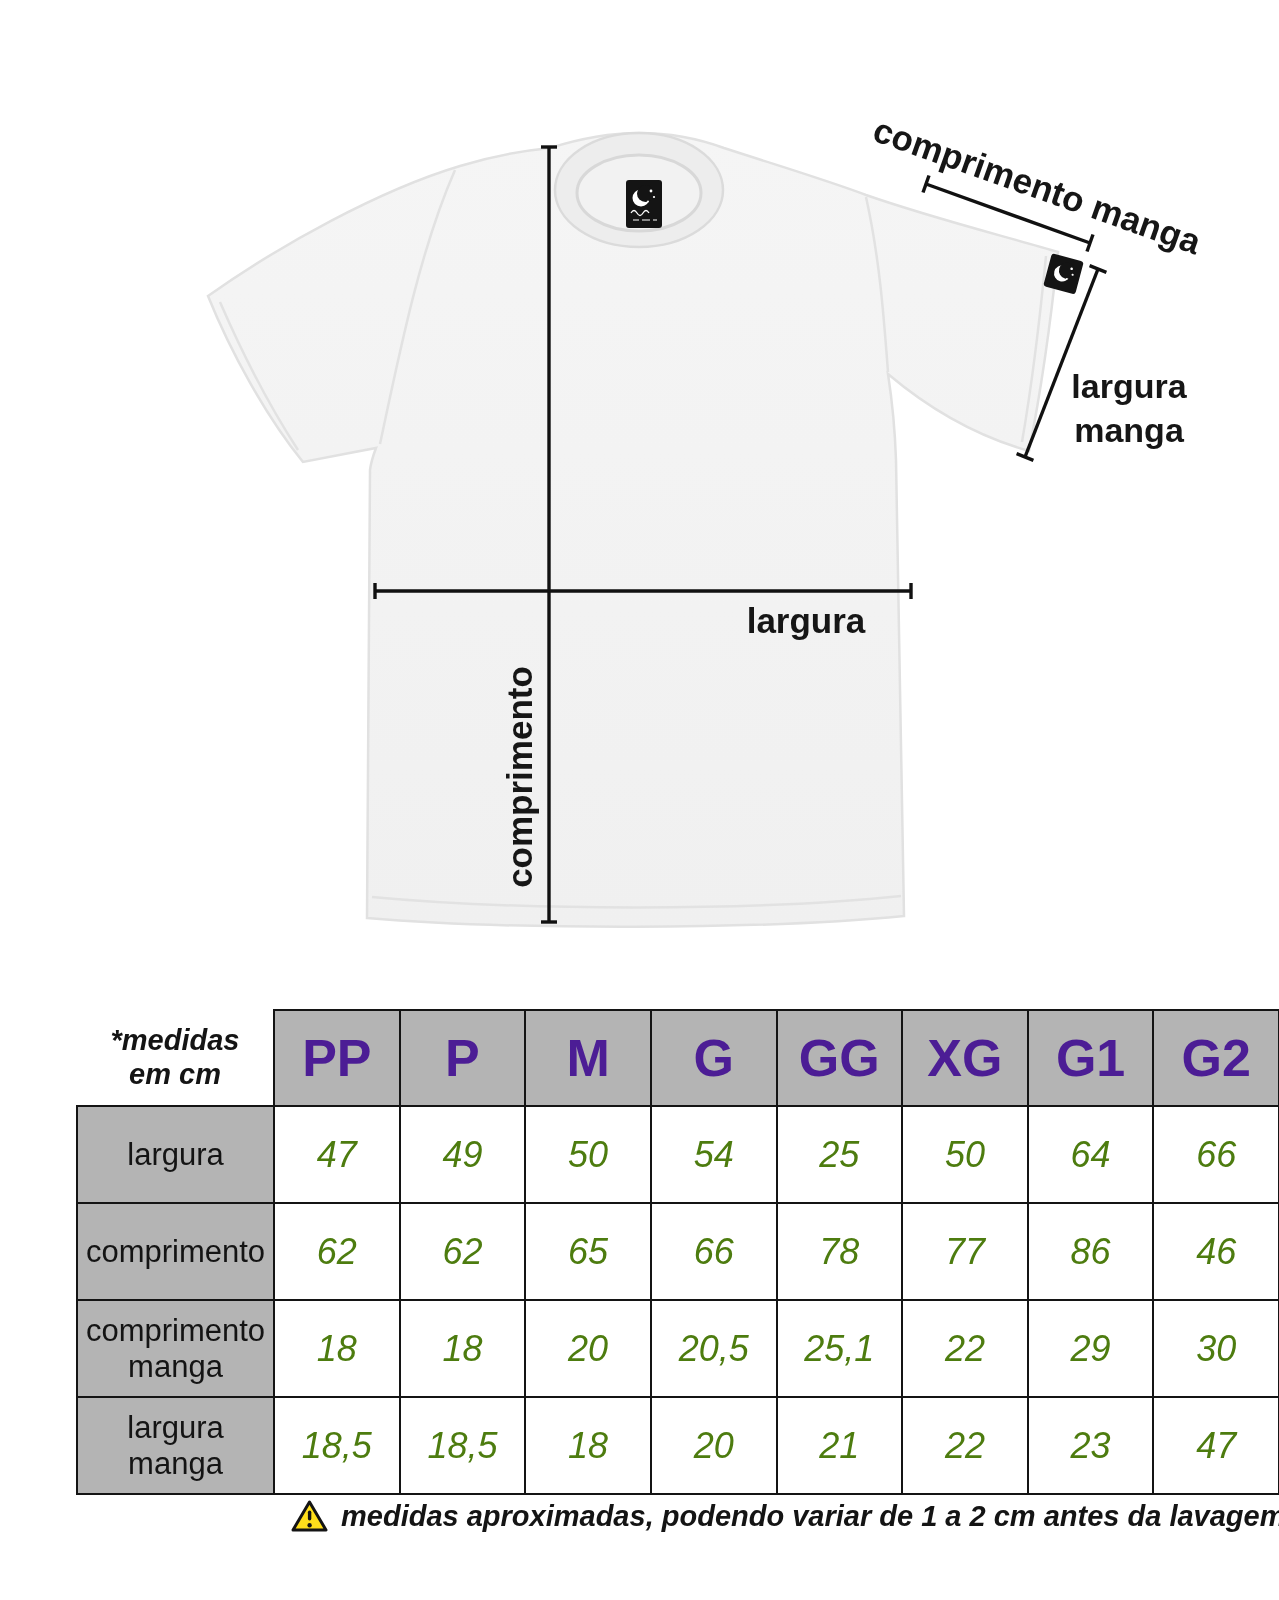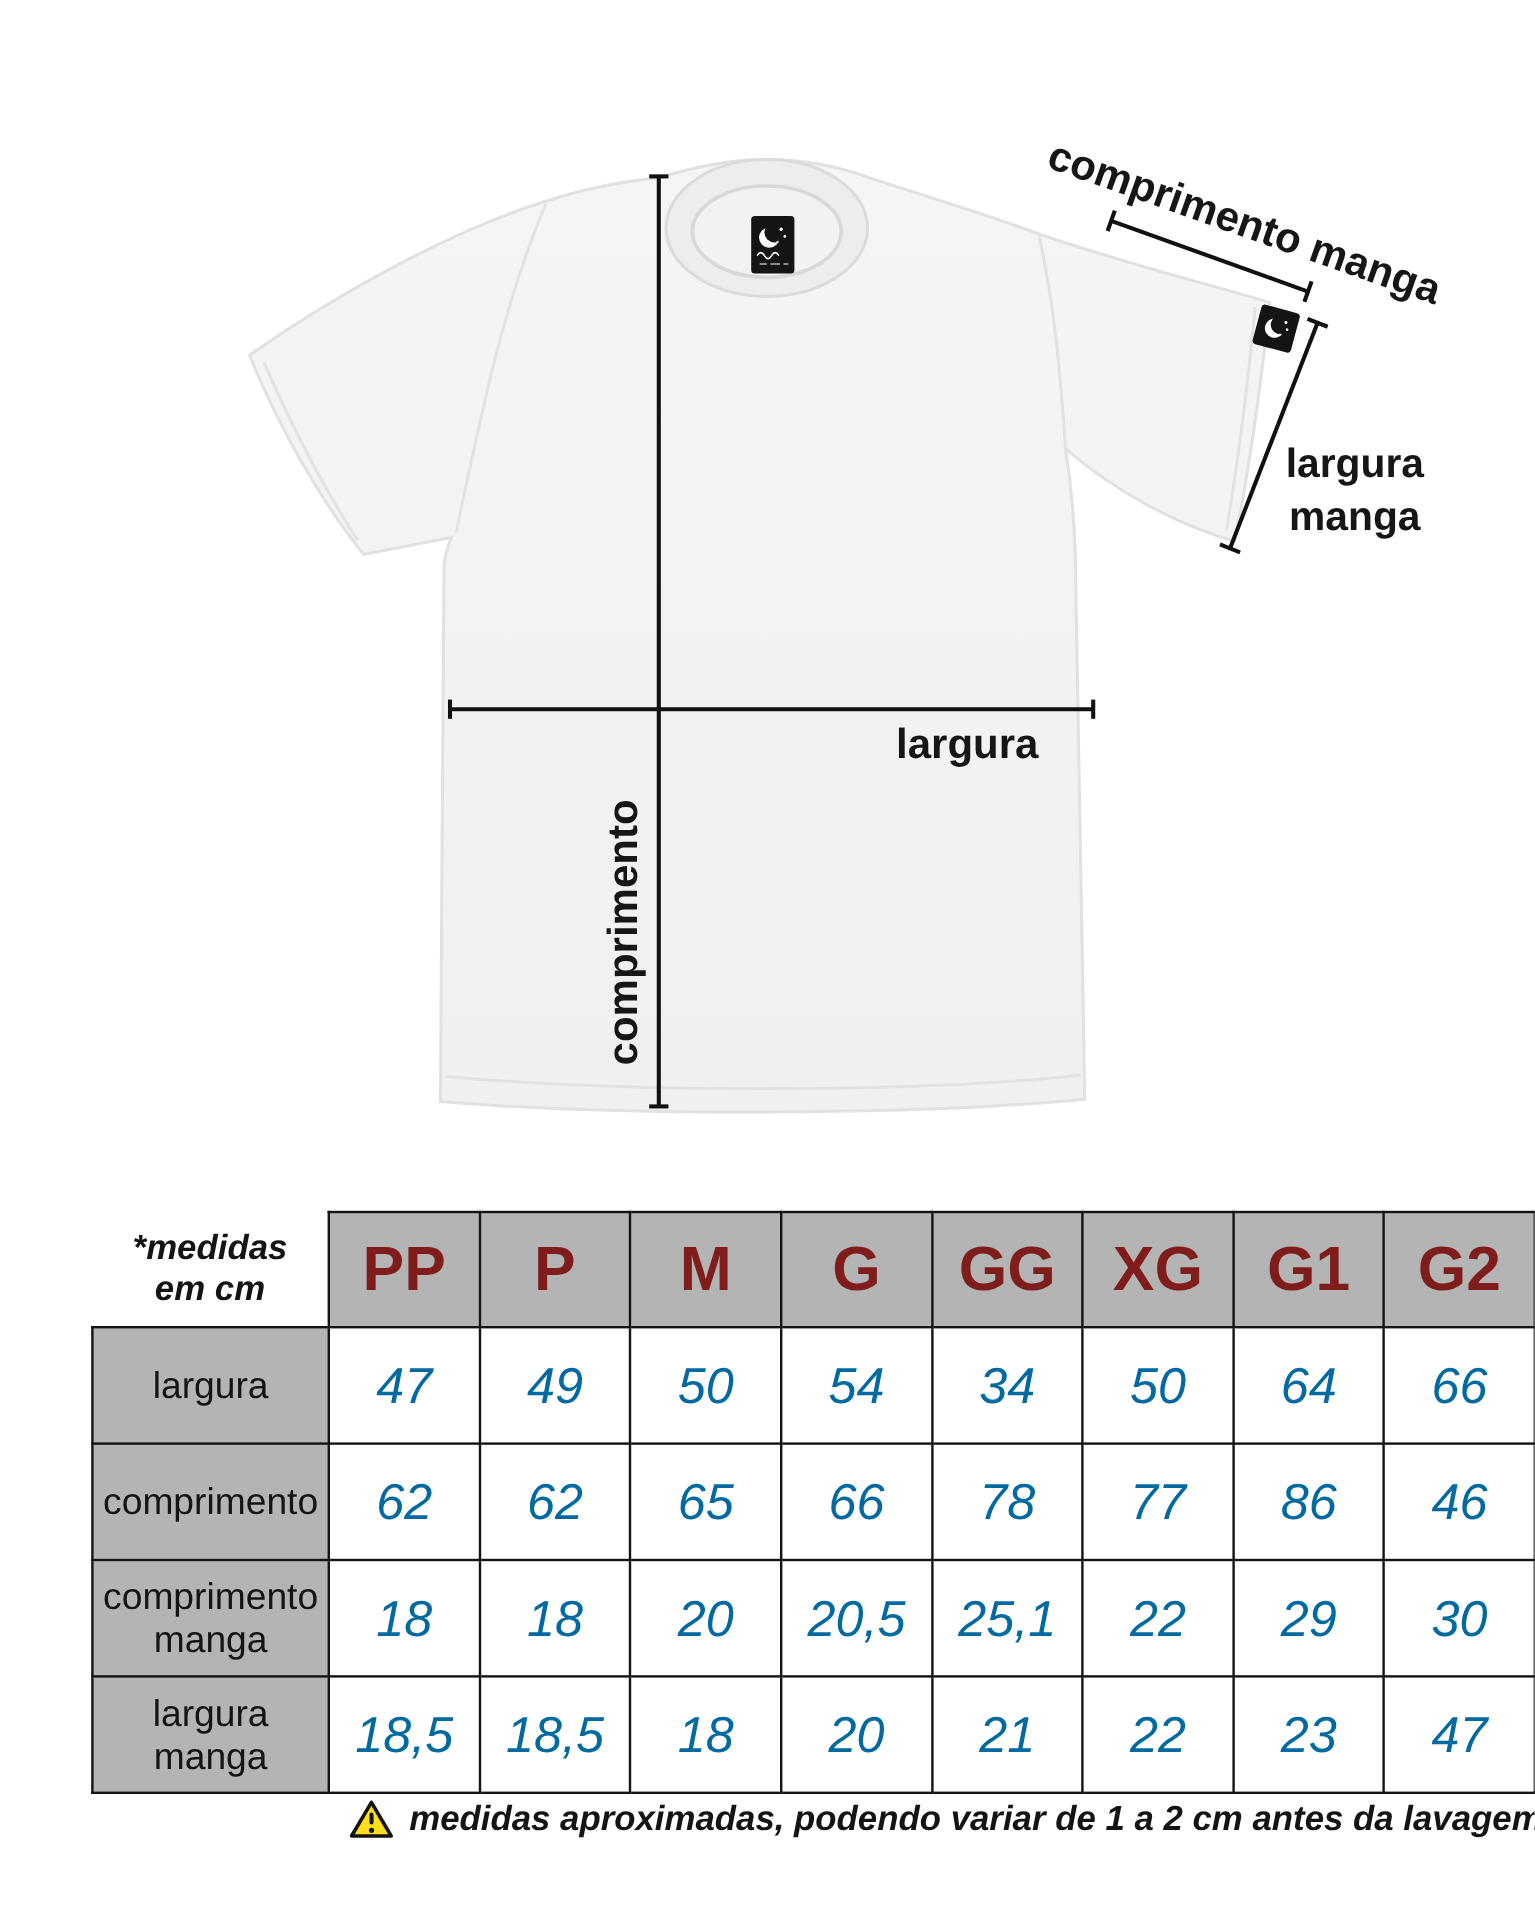--- a/index.html
+++ b/index.html
@@ -19,25 +19,25 @@
   
   #size-table{position:absolute;left:76px;top:1009px;width:1204px;border-collapse:collapse;
               table-layout:fixed;color:#141414;}
   #size-table th,#size-table td{border:2.5px solid #141414;padding:0;text-align:center;
               vertical-align:middle;}
   #size-table thead tr{height:96px;}
   #size-table tbody tr{height:97px;}
   #size-table th.corner{border:none;background:transparent;}
   .corner-note{font-style:italic;font-weight:700;font-size:29px;line-height:1.14;
                width:155px;margin:0 auto;text-align:center;}
-  #size-table th.size{background:#b4b4b4;font-size:52px;font-weight:700;color:#7f1d1d;}
+  #size-table th.size{background:#b4b4b4;font-size:52px;font-weight:700;color:#4c1d95;}
   #size-table th.rowlabel{background:#b4b4b4;font-size:31px;font-weight:400;line-height:1.13;
                padding:0 2px;}
-  #size-table td.val{background:#ffffff;font-size:42px;font-style:italic;font-weight:400;
-               color:#0369a1;}
+  #size-table td.val{background:#ffffff;font-size:36px;font-style:italic;font-weight:400;
+               color:#4d7c0f;}
 
   
   #footer{position:absolute;left:291px;top:1499px;display:flex;align-items:center;gap:13px;}
   #footer-text{font-style:italic;font-weight:700;font-size:29px;color:#141414;white-space:nowrap;}
 </style>
 </head>
 <body>
 
 <div id="screen">
 
@@ -155,21 +155,21 @@
           <th class="size">G2</th>
         </tr>
     </thead>
     <tbody id="size-body">
         <tr>
           <th class="rowlabel">largura</th>
           <td class="val">47</td>
           <td class="val">49</td>
           <td class="val">50</td>
           <td class="val">54</td>
-          <td class="val">34</td>
+          <td class="val">25</td>
           <td class="val">50</td>
           <td class="val">64</td>
           <td class="val">66</td>
         </tr>
         <tr>
           <th class="rowlabel">comprimento</th>
           <td class="val">62</td>
           <td class="val">62</td>
           <td class="val">65</td>
           <td class="val">66</td>

